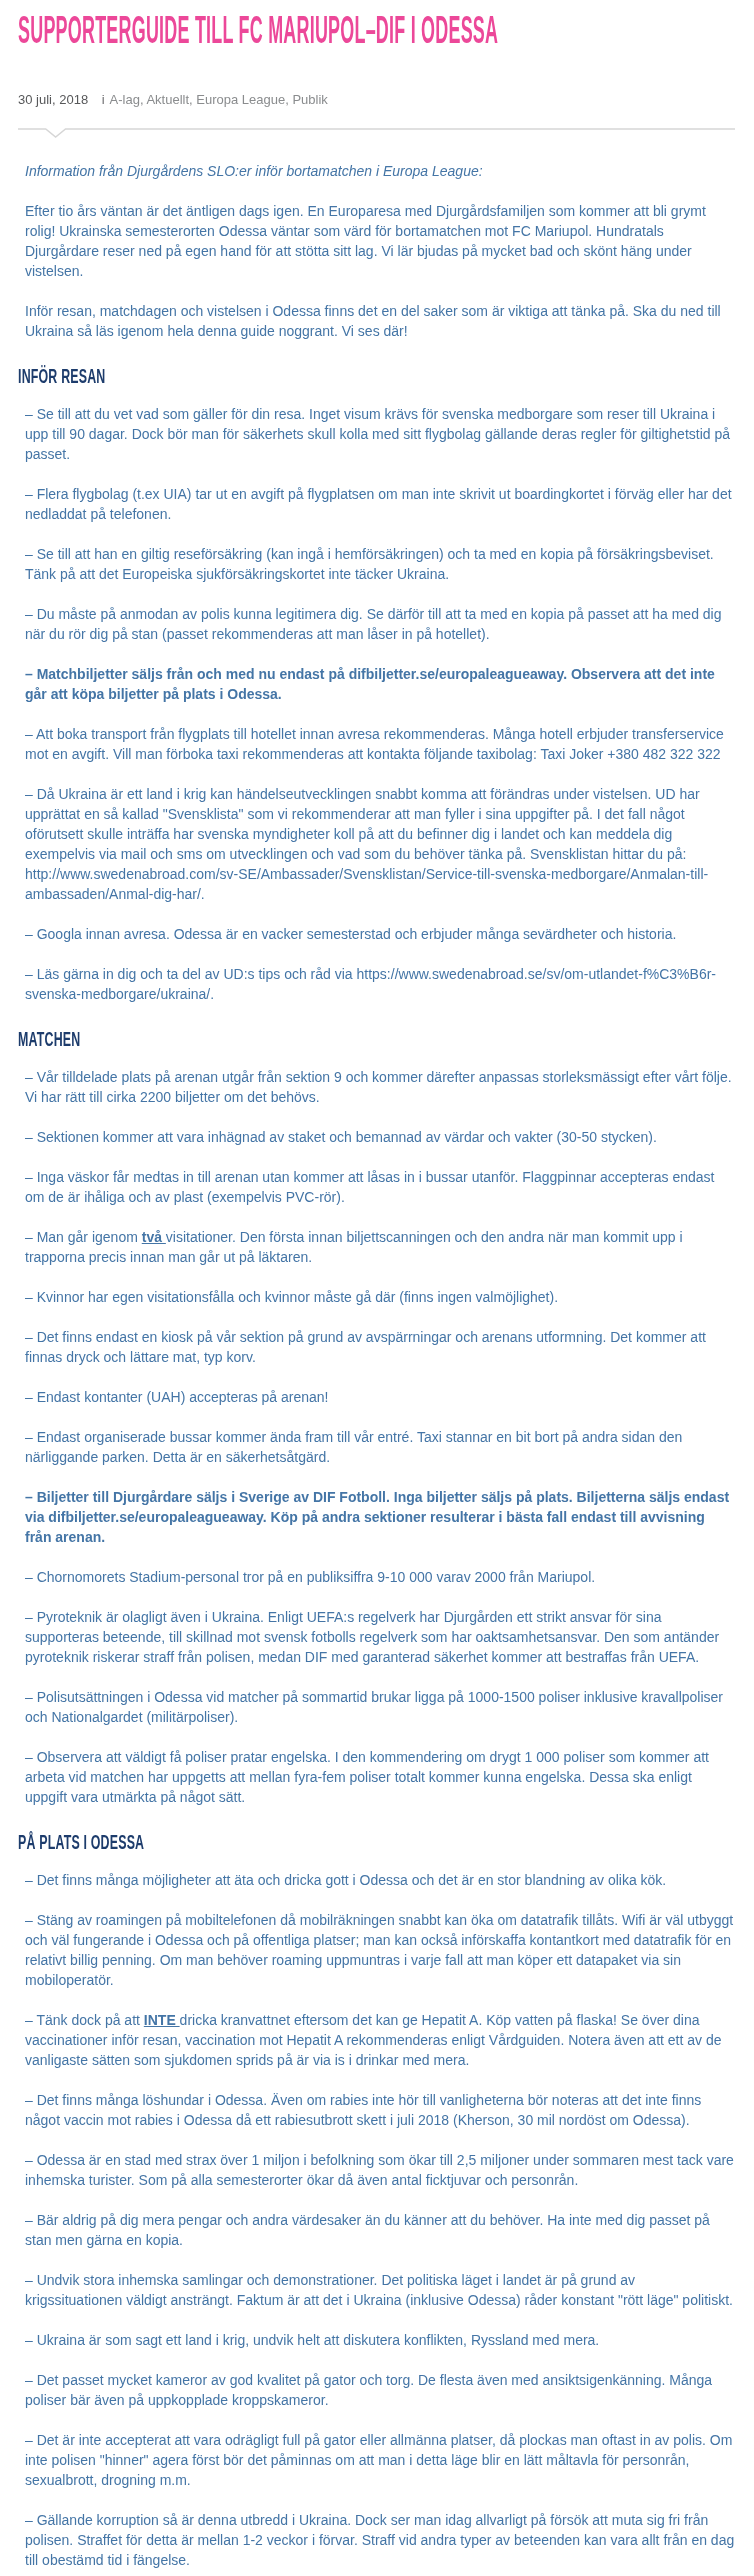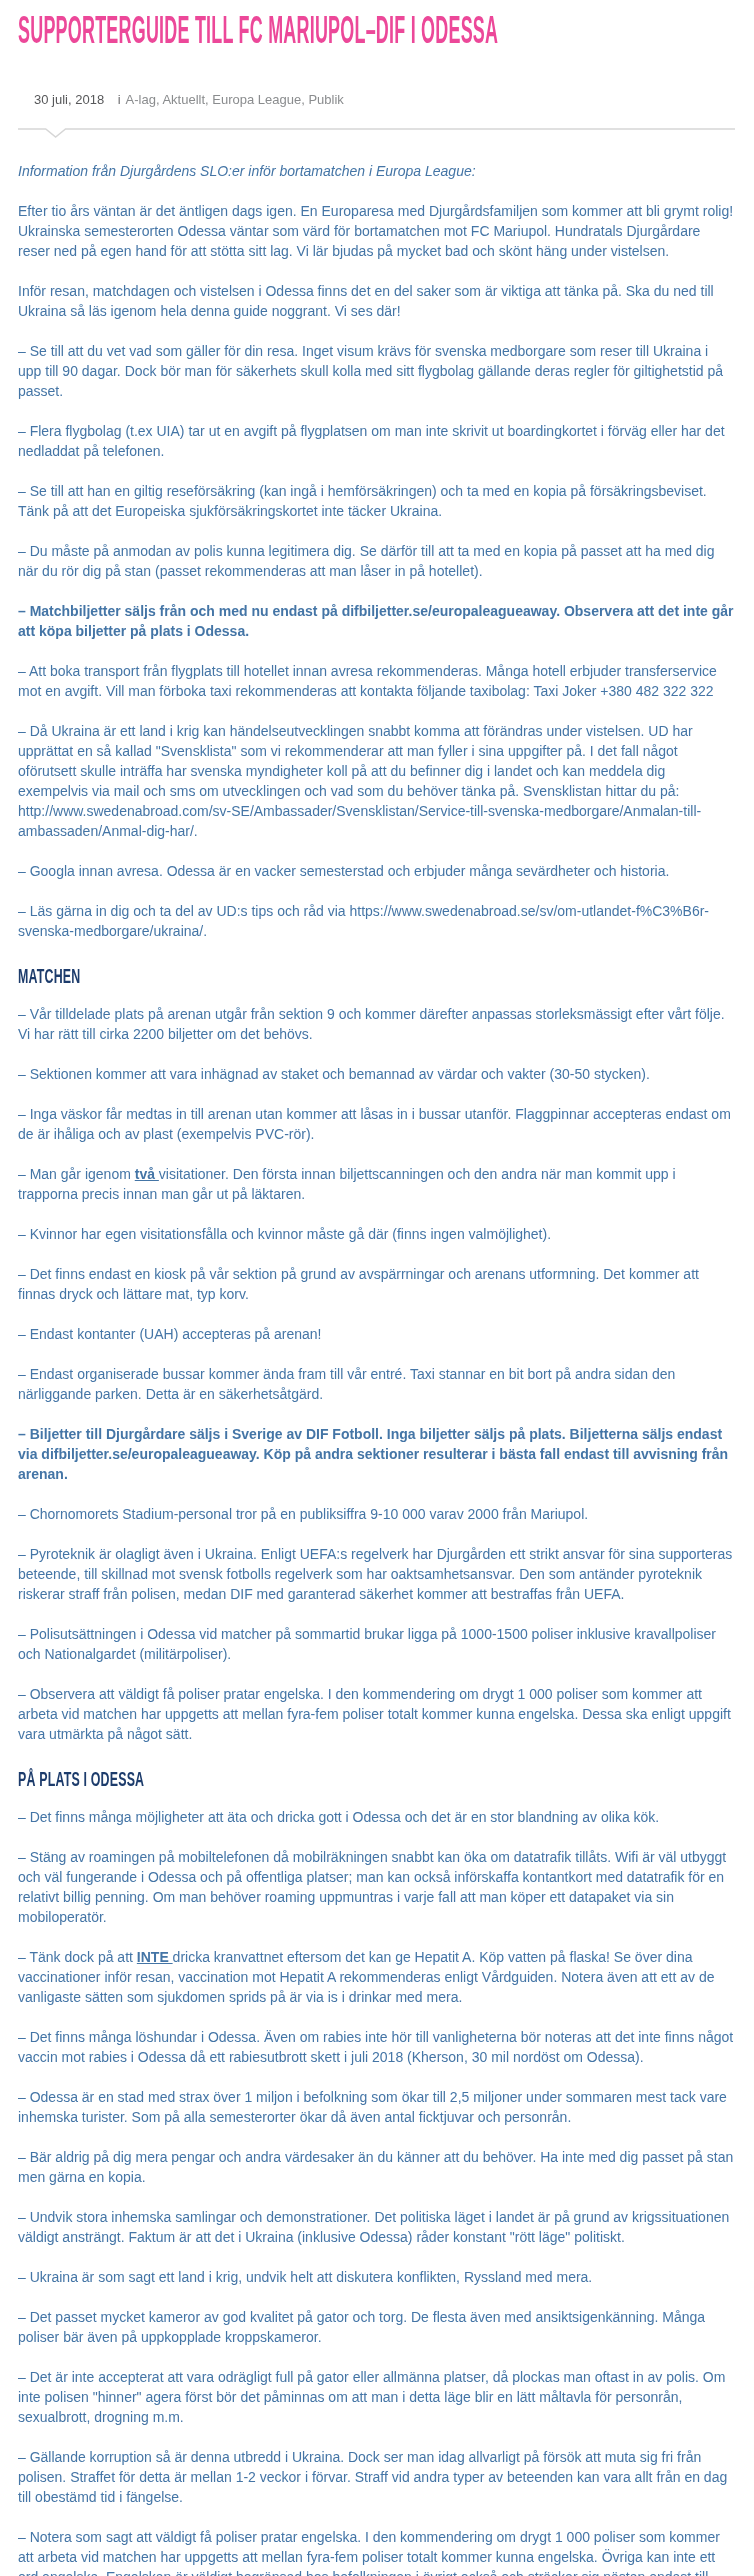--- a/index.html
+++ b/index.html
@@ -24,21 +24,21 @@
   h1 .condensed-xl {
     display: inline-block;
     transform: scaleX(0.46);
     transform-origin: 0 50%;
     font-size: 39px;
     font-weight: bold;
     letter-spacing: 0.5px;
   }
   .meta {
     font-size: 13px;
-    margin: 0 0 20px 16px;
+    margin: 0 0 20px 0;
     color: #8a8c8e;
   }
   .meta .date {
     color: #57585a;
     margin-right: 10px;
   }
   .meta .in-word {
     color: #6d6e70;
     margin-right: 2px;
   }
@@ -53,21 +53,21 @@
   .divider {
     margin: 0 0 22px 0;
     height: 12px;
   }
   .divider svg {
     display: block;
   }
   p {
     font-size: 14px;
     line-height: 20px;
-    margin: 0 0 20px 0;
+    margin: 0 0 20px 7px;
   }
   p.lead, p.footer-note {
     font-style: italic;
   }
   p.strong {
     font-weight: bold;
   }
   h3 {
     margin: 24px 0 16px 0;
     line-height: 22px;
@@ -111,20 +111,21 @@
     <svg width="717" height="12" viewBox="0 0 724 12">
       <path d="M0 2 H28 L38 10 L48 2 H724" fill="none" stroke="#d6d6d6" stroke-width="1.5"></path>
     </svg>
   </div>
 
   <p class="lead">Information från Djurgårdens SLO:er inför bortamatchen i Europa League:</p>
 
   <p>Efter tio års väntan är det äntligen dags igen. En Europaresa med Djurgårdsfamiljen som kommer att bli grymt rolig! Ukrainska semesterorten Odessa väntar som värd för bortamatchen mot FC Mariupol. Hundratals Djurgårdare reser ned på egen hand för att stötta sitt lag. Vi lär bjudas på mycket bad och skönt häng under vistelsen.</p>
   <p>Inför resan, matchdagen och vistelsen i Odessa finns det en del saker som är viktiga att tänka på. Ska du ned till Ukraina så läs igenom hela denna guide noggrant. Vi ses där!</p>
 
+  <h3><span class="condensed-md">INFÖR RESAN</span></h3>
 
   <p>– Se till att du vet vad som gäller för din resa. Inget visum krävs för svenska medborgare som reser till Ukraina i upp till 90 dagar. Dock bör man för säkerhets skull kolla med sitt flygbolag gällande deras regler för giltighetstid på passet.</p>
   <p>– Flera flygbolag (t.ex UIA) tar ut en avgift på flygplatsen om man inte skrivit ut boardingkortet i förväg eller har det nedladdat på telefonen.</p>
   <p>– Se till att han en giltig reseförsäkring (kan ingå i hemförsäkringen) och ta med en kopia på försäkringsbeviset. Tänk på att det Europeiska sjukförsäkringskortet inte täcker Ukraina.</p>
   <p>– Du måste på anmodan av polis kunna legitimera dig. Se därför till att ta med en kopia på passet att ha med dig när du rör dig på stan (passet rekommenderas att man låser in på hotellet).</p>
   <p class="strong"><span>– Matchbiljetter säljs från och med nu endast på </span><a class="text-link">difbiljetter.se/europaleagueaway</a><span>. Observera att det inte går att köpa biljetter på plats i Odessa.</span></p>
   <p>– Att boka transport från flygplats till hotellet innan avresa rekommenderas. Många hotell erbjuder transferservice mot en avgift. Vill man förboka taxi rekommenderas att kontakta följande taxibolag: Taxi Joker +380 482 322 322</p>
   <p>– Då Ukraina är ett land i krig kan händelseutvecklingen snabbt komma att förändras under vistelsen. UD har upprättat en så kallad "Svensklista" som vi rekommenderar att man fyller i sina uppgifter på. I det fall något oförutsett skulle inträffa har svenska myndigheter koll på att du befinner dig i landet och kan meddela dig exempelvis via mail och sms om utvecklingen och vad som du behöver tänka på. Svensklistan hittar du på: http://www.swedenabroad.com/sv-SE/Ambassader/Svensklistan/Service-till-svenska-medborgare/Anmalan-till-ambassaden/Anmal-dig-har/.</p>
   <p>– Googla innan avresa. Odessa är en vacker semesterstad och erbjuder många sevärdheter och historia.</p>
   <p>– Läs gärna in dig och ta del av UD:s tips och råd via https://www.swedenabroad.se/sv/om-utlandet-f%C3%B6r-svenska-medborgare/ukraina/.</p>

